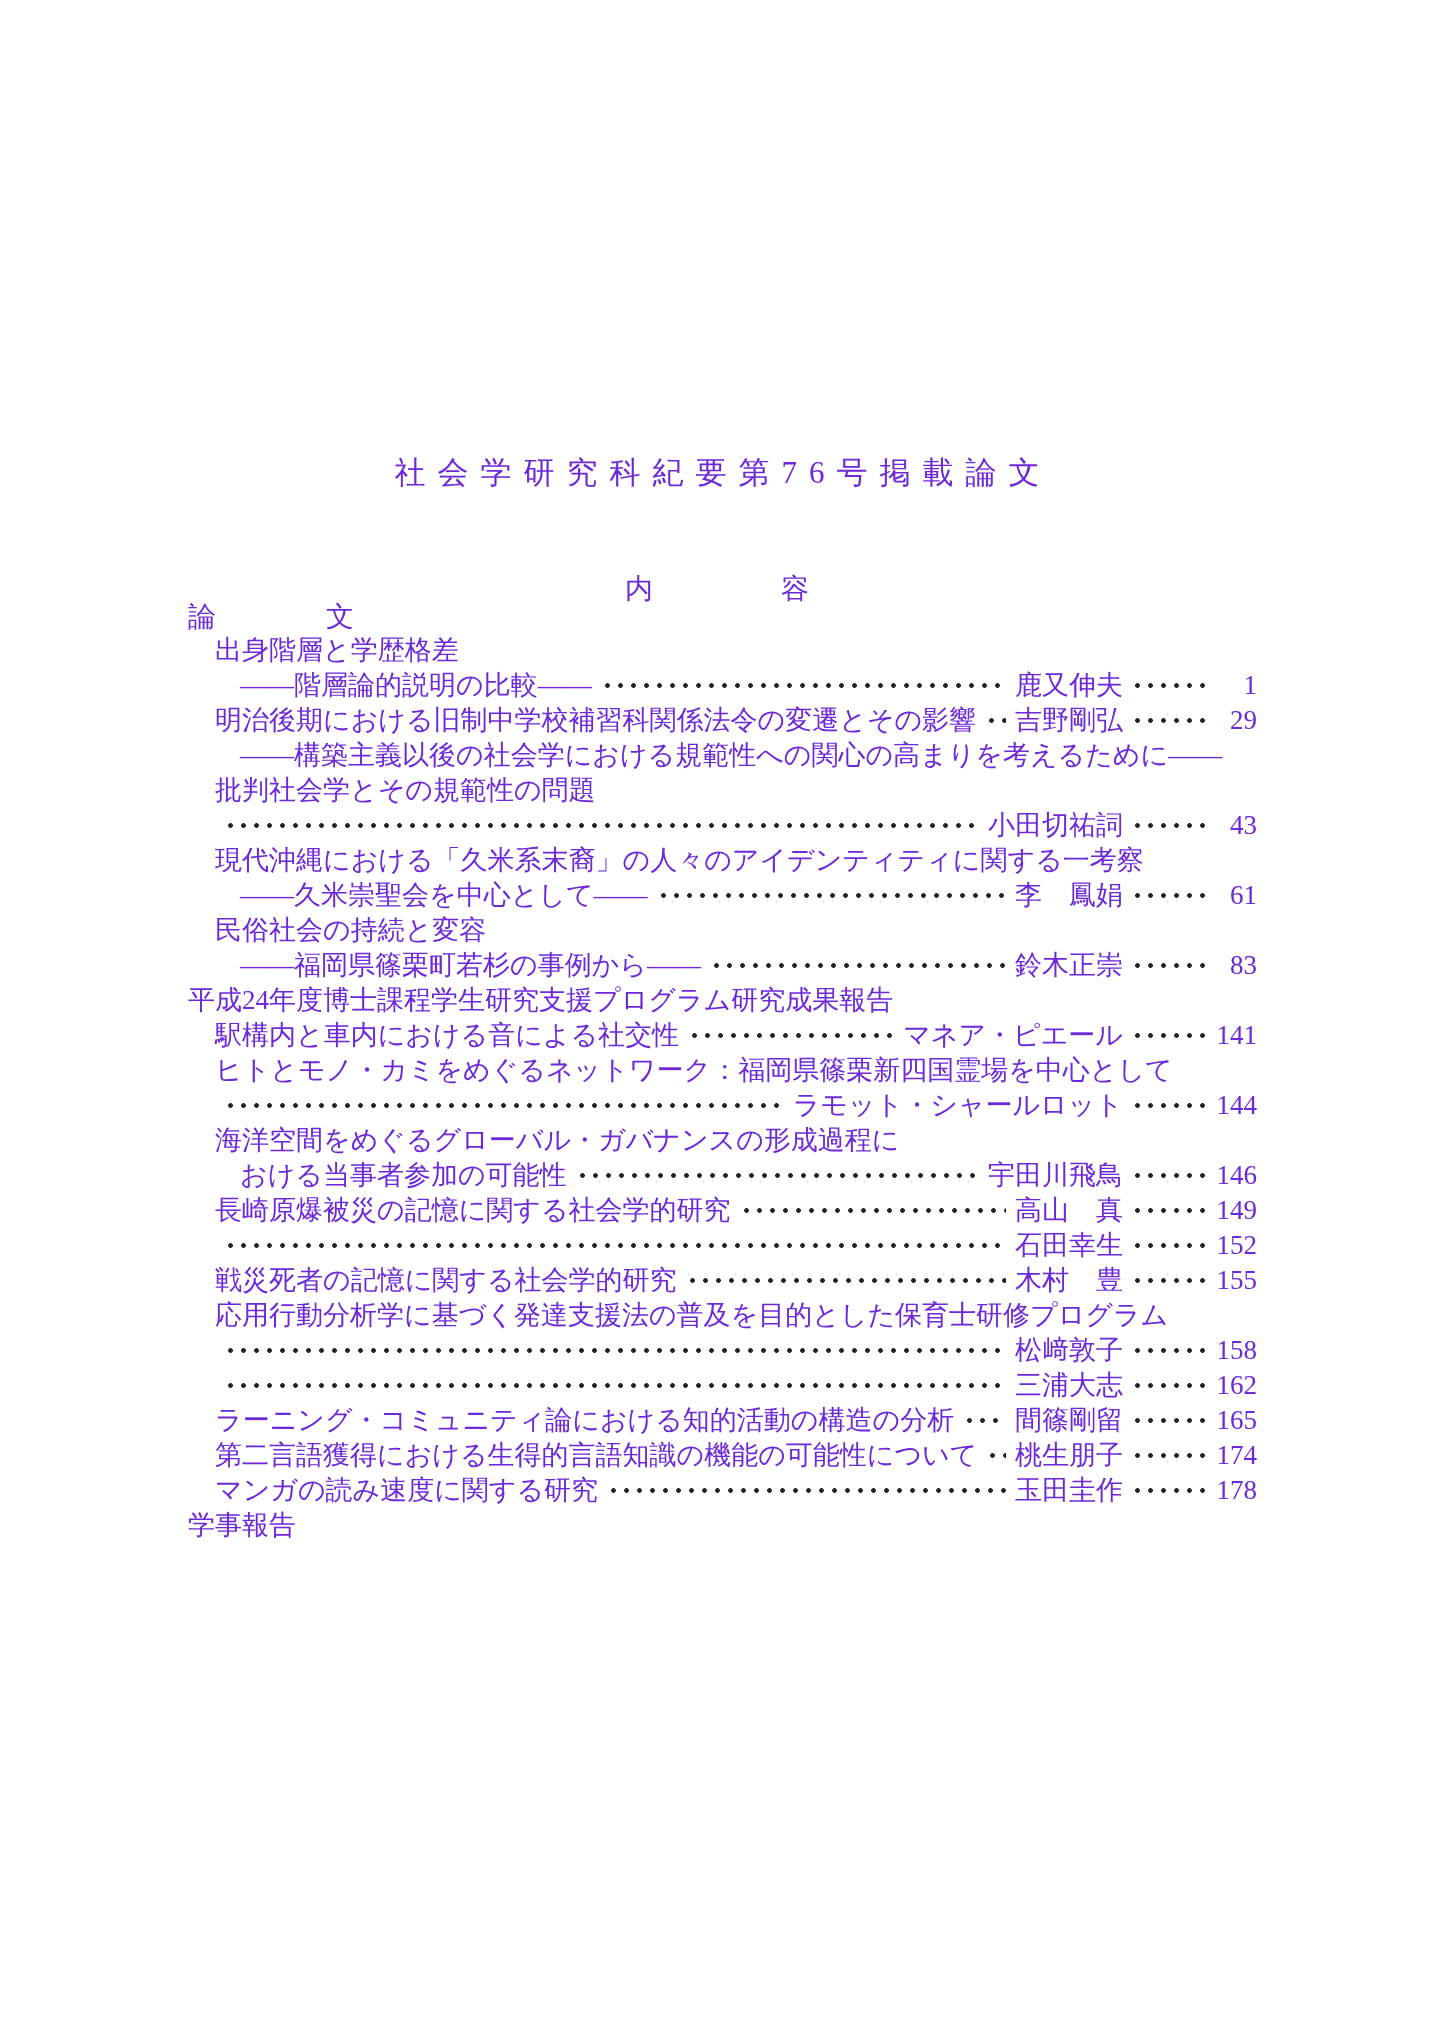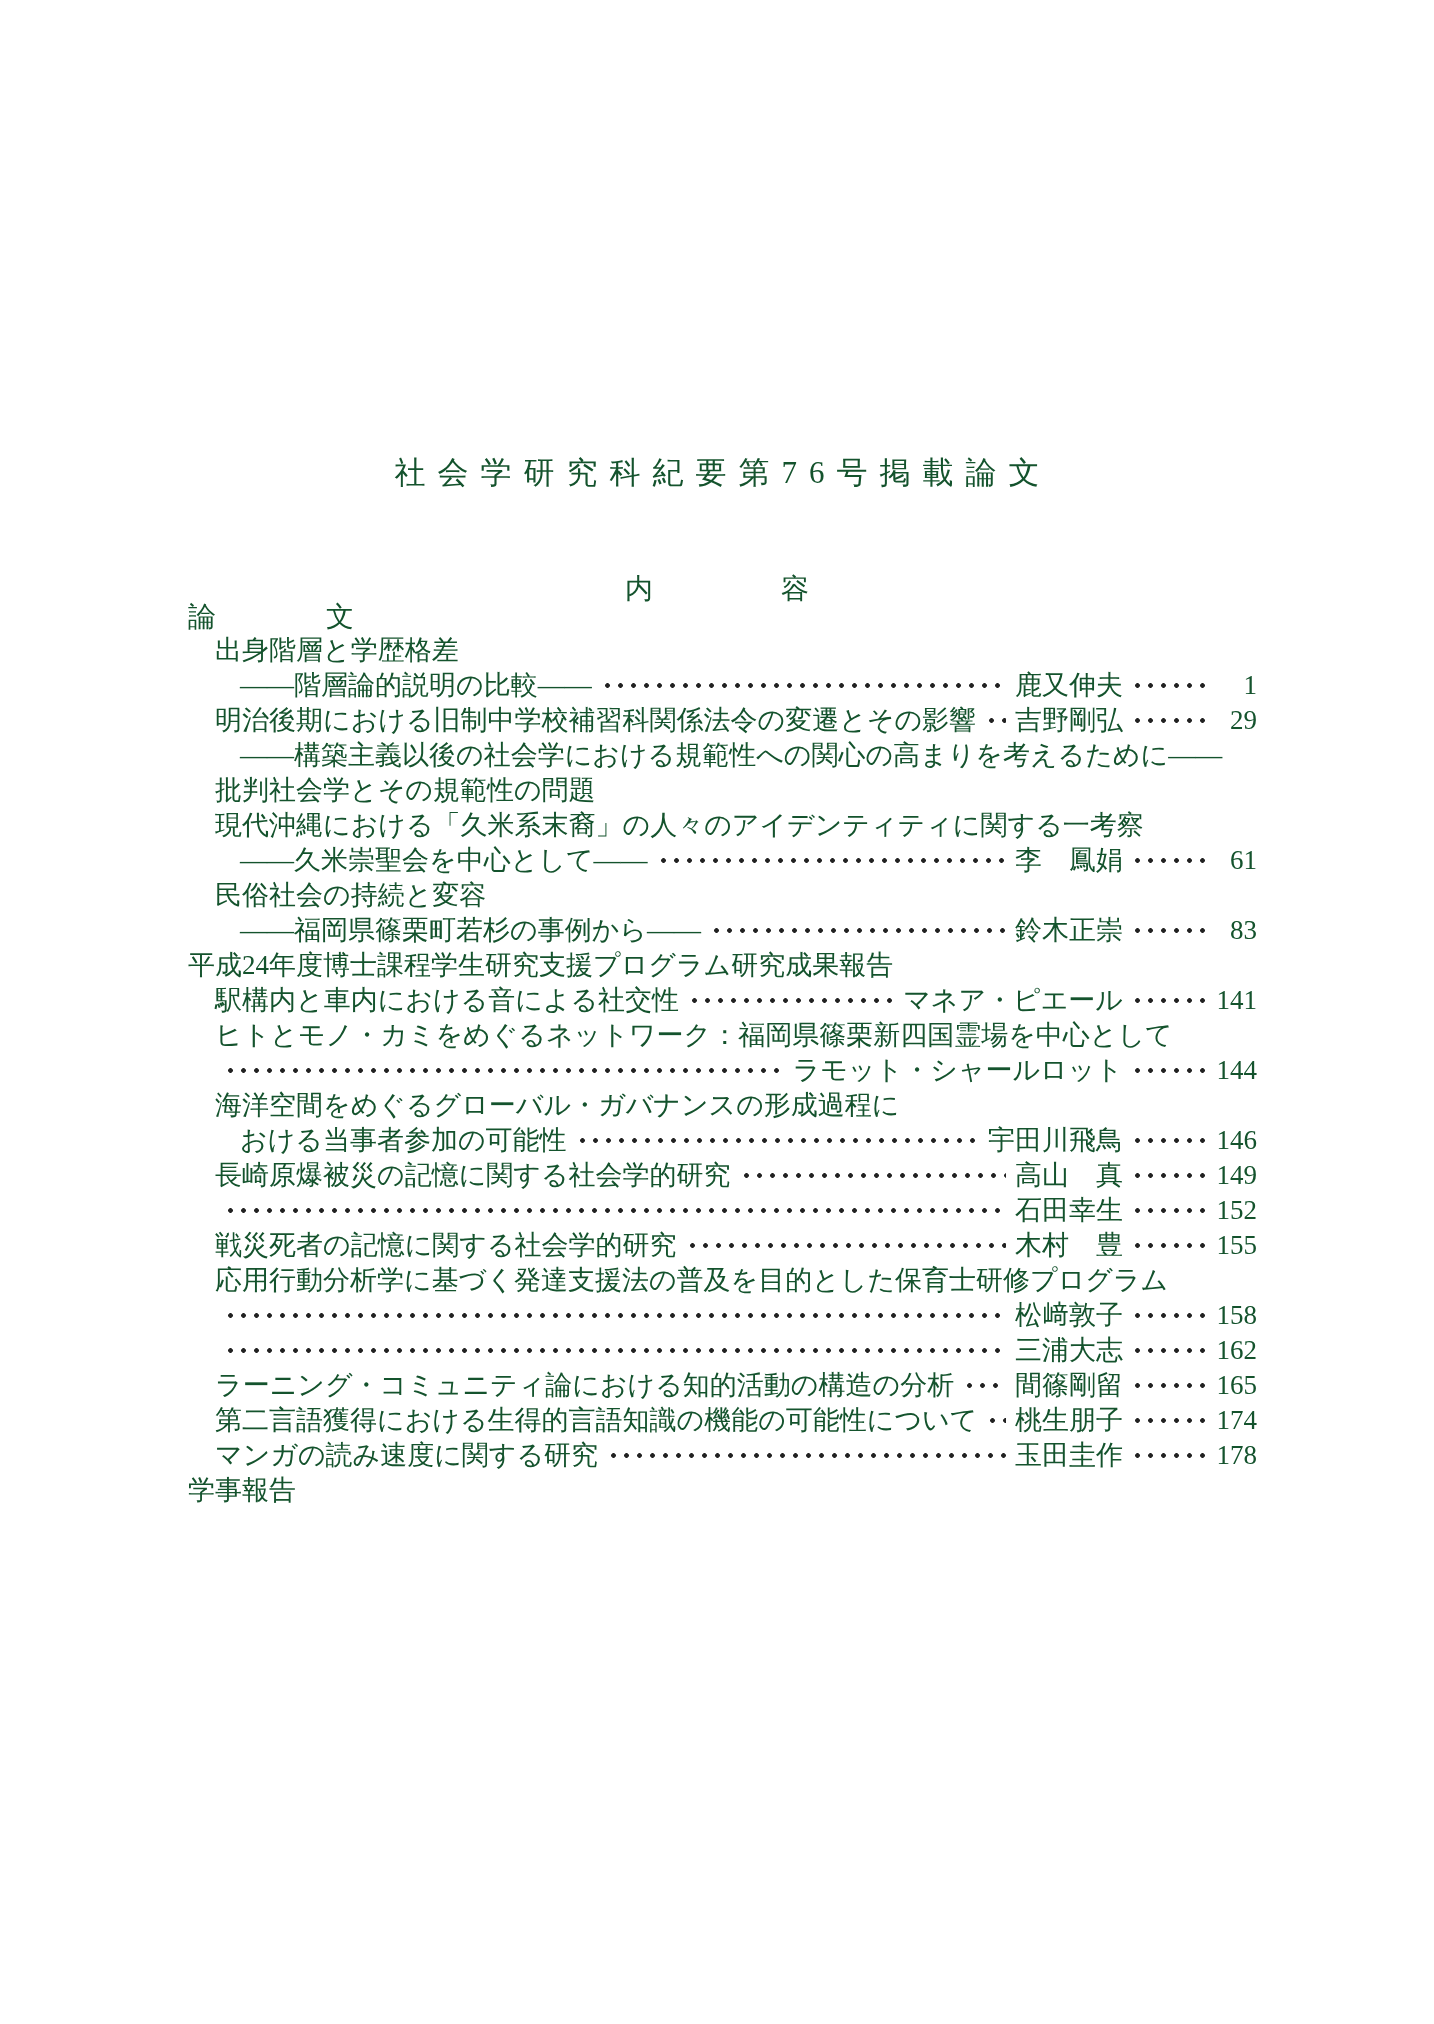--- a/index.html
+++ b/index.html
@@ -1,20 +1,20 @@
 <!DOCTYPE html>
 <html><head>
 <meta charset="utf-8">
 <style>
   html,body { margin:0; padding:0; background:#ffffff; }
   .page {
     position:relative;
     width:1434px; height:2024px;
     background:#ffffff;
-    color:#14532d;
+    color:#6d28d9;
     font-family:"Liberation Serif","DejaVu Serif",serif;
     overflow:hidden;
   }
   .doc-title {
     position:absolute; top:452px; left:0; width:100%;
     margin:0; text-align:center;
     font-size:31px; font-weight:normal;
     letter-spacing:12px; padding-left:12px;
     box-sizing:border-box;
     white-space:nowrap;
@@ -99,20 +99,27 @@
   </div>
       <div class="row indent2">
     <span class="txt">——構築主義以後の社会学における規範性への関心の高まりを考えるために——</span>
 
   </div>
       <div class="row indent1">
     <span class="txt">批判社会学とその規範性の問題</span>
 
   </div>
       <div class="row indent1">
+
+    <span class="leader"></span>
+    <span class="author">小田切祐詞</span>
+    <span class="dots"></span>
+    <span class="pagenum">43</span>
+  </div>
+      <div class="row indent1">
     <span class="txt">現代沖縄における「久米系末裔」の人々のアイデンティティに関する一考察</span>
 
   </div>
       <div class="row indent2">
     <span class="txt">——久米崇聖会を中心として——</span>
     <span class="leader"></span>
     <span class="author">李　鳳娟</span>
     <span class="dots"></span>
     <span class="pagenum">61</span>
   </div>

